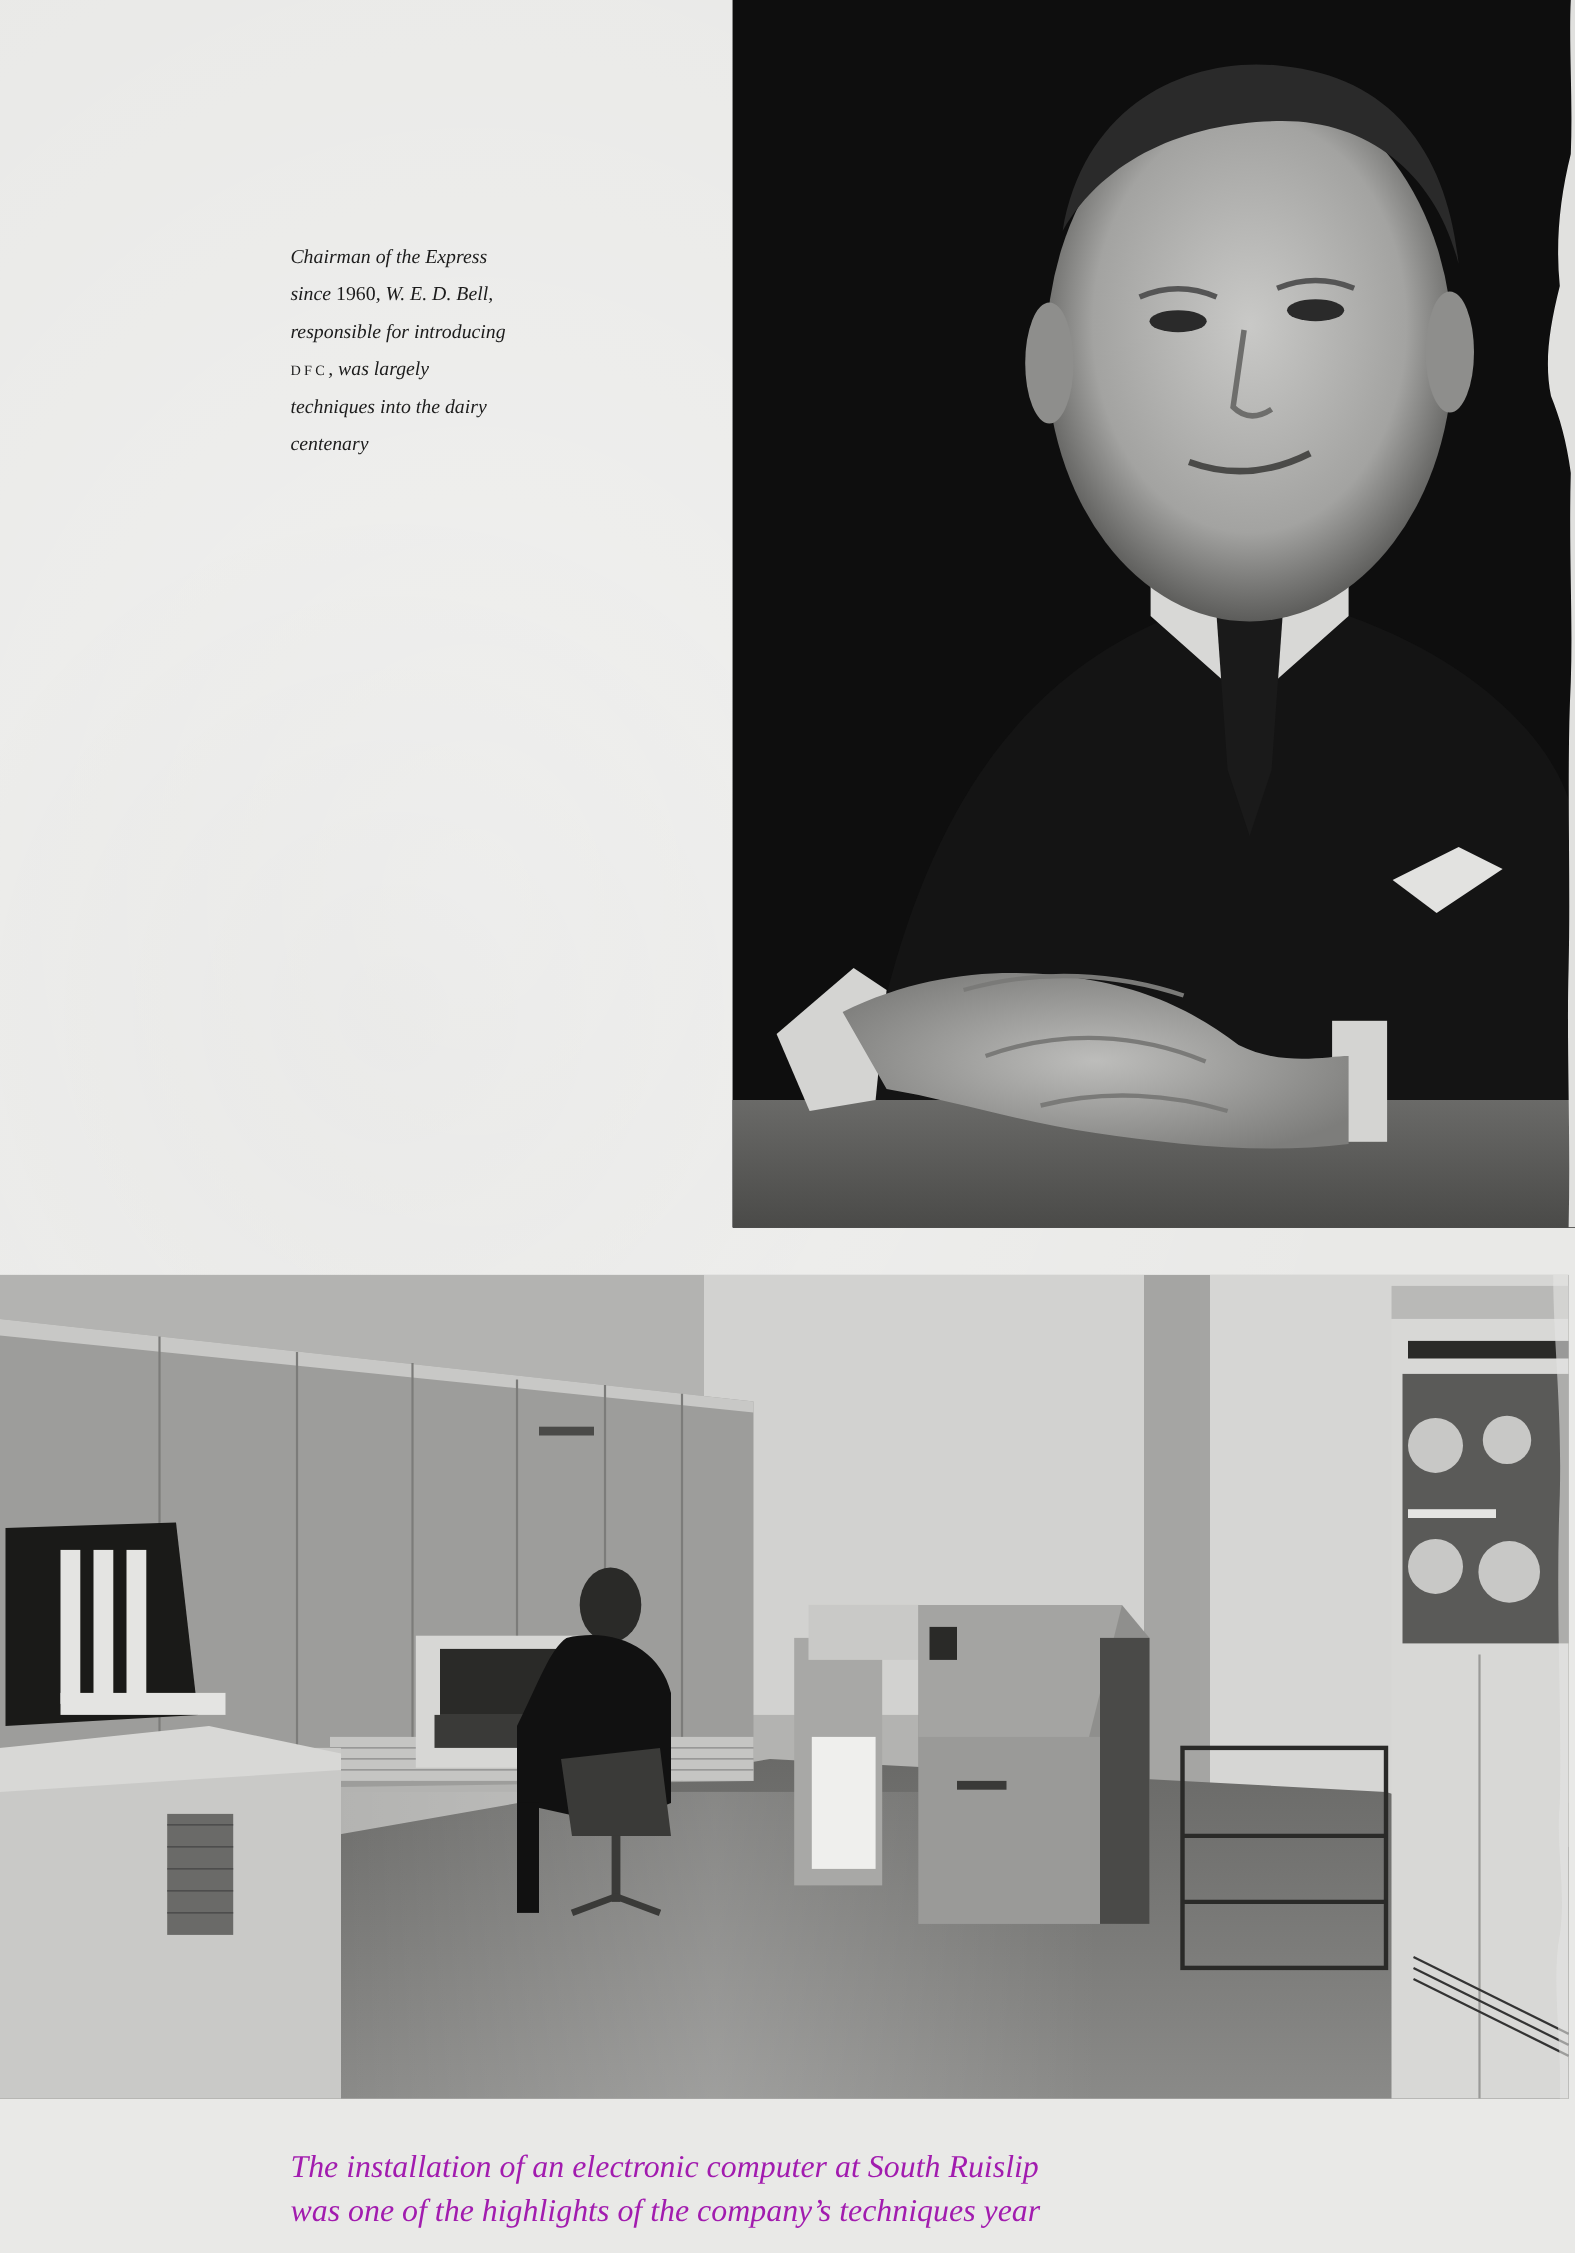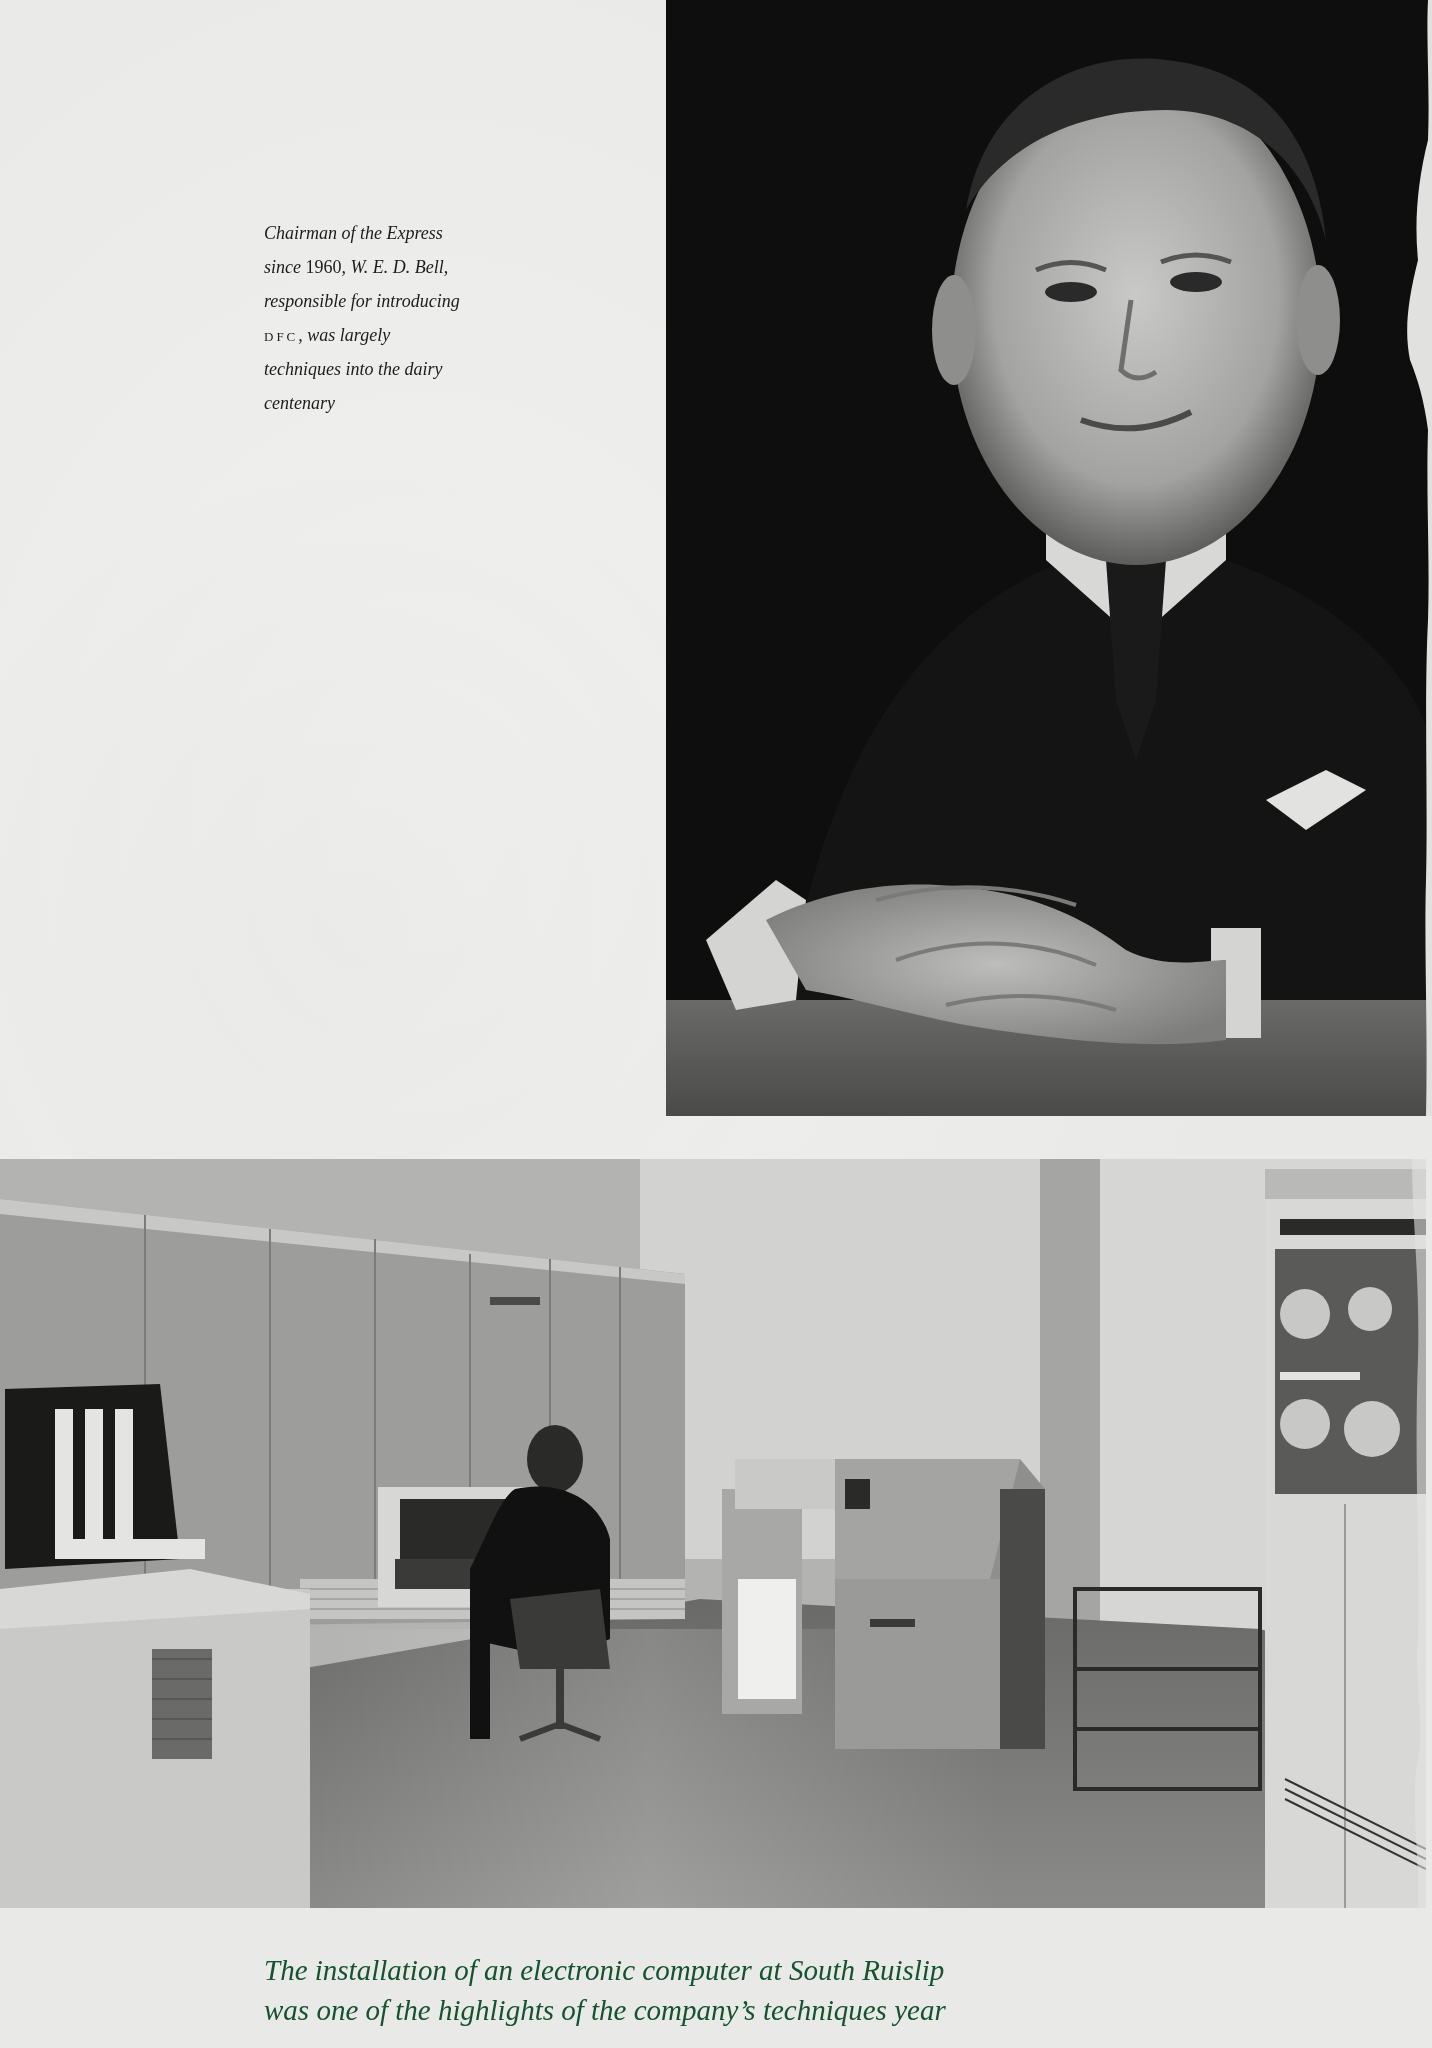--- a/index.html
+++ b/index.html
@@ -38,21 +38,21 @@
   .computer-photo {
     position: absolute; left: 0; top: 1159px; width: 1426px; height: 749px;
     background: #9a9a98; overflow: hidden;
   }
   .computer-photo svg { display: block; }
 
   
   .caption-bottom {
     position: absolute; left: 264px; top: 1950px; width: 1000px;
     font-family: "Liberation Serif", "DejaVu Serif", serif;
-    font-style: italic; font-size: 29px; line-height: 40px; color: #14532d;
+    font-style: italic; font-size: 29px; line-height: 40px; color: #a21caf;
   }
   .caption-bottom .line { display: block; white-space: nowrap; }
 </style>
 </head>
 <body>
 
 <div class="paper-noise"></div>
 
 <div class="caption-top">
   <span class="line"><span>Chairman of the Express</span></span>

